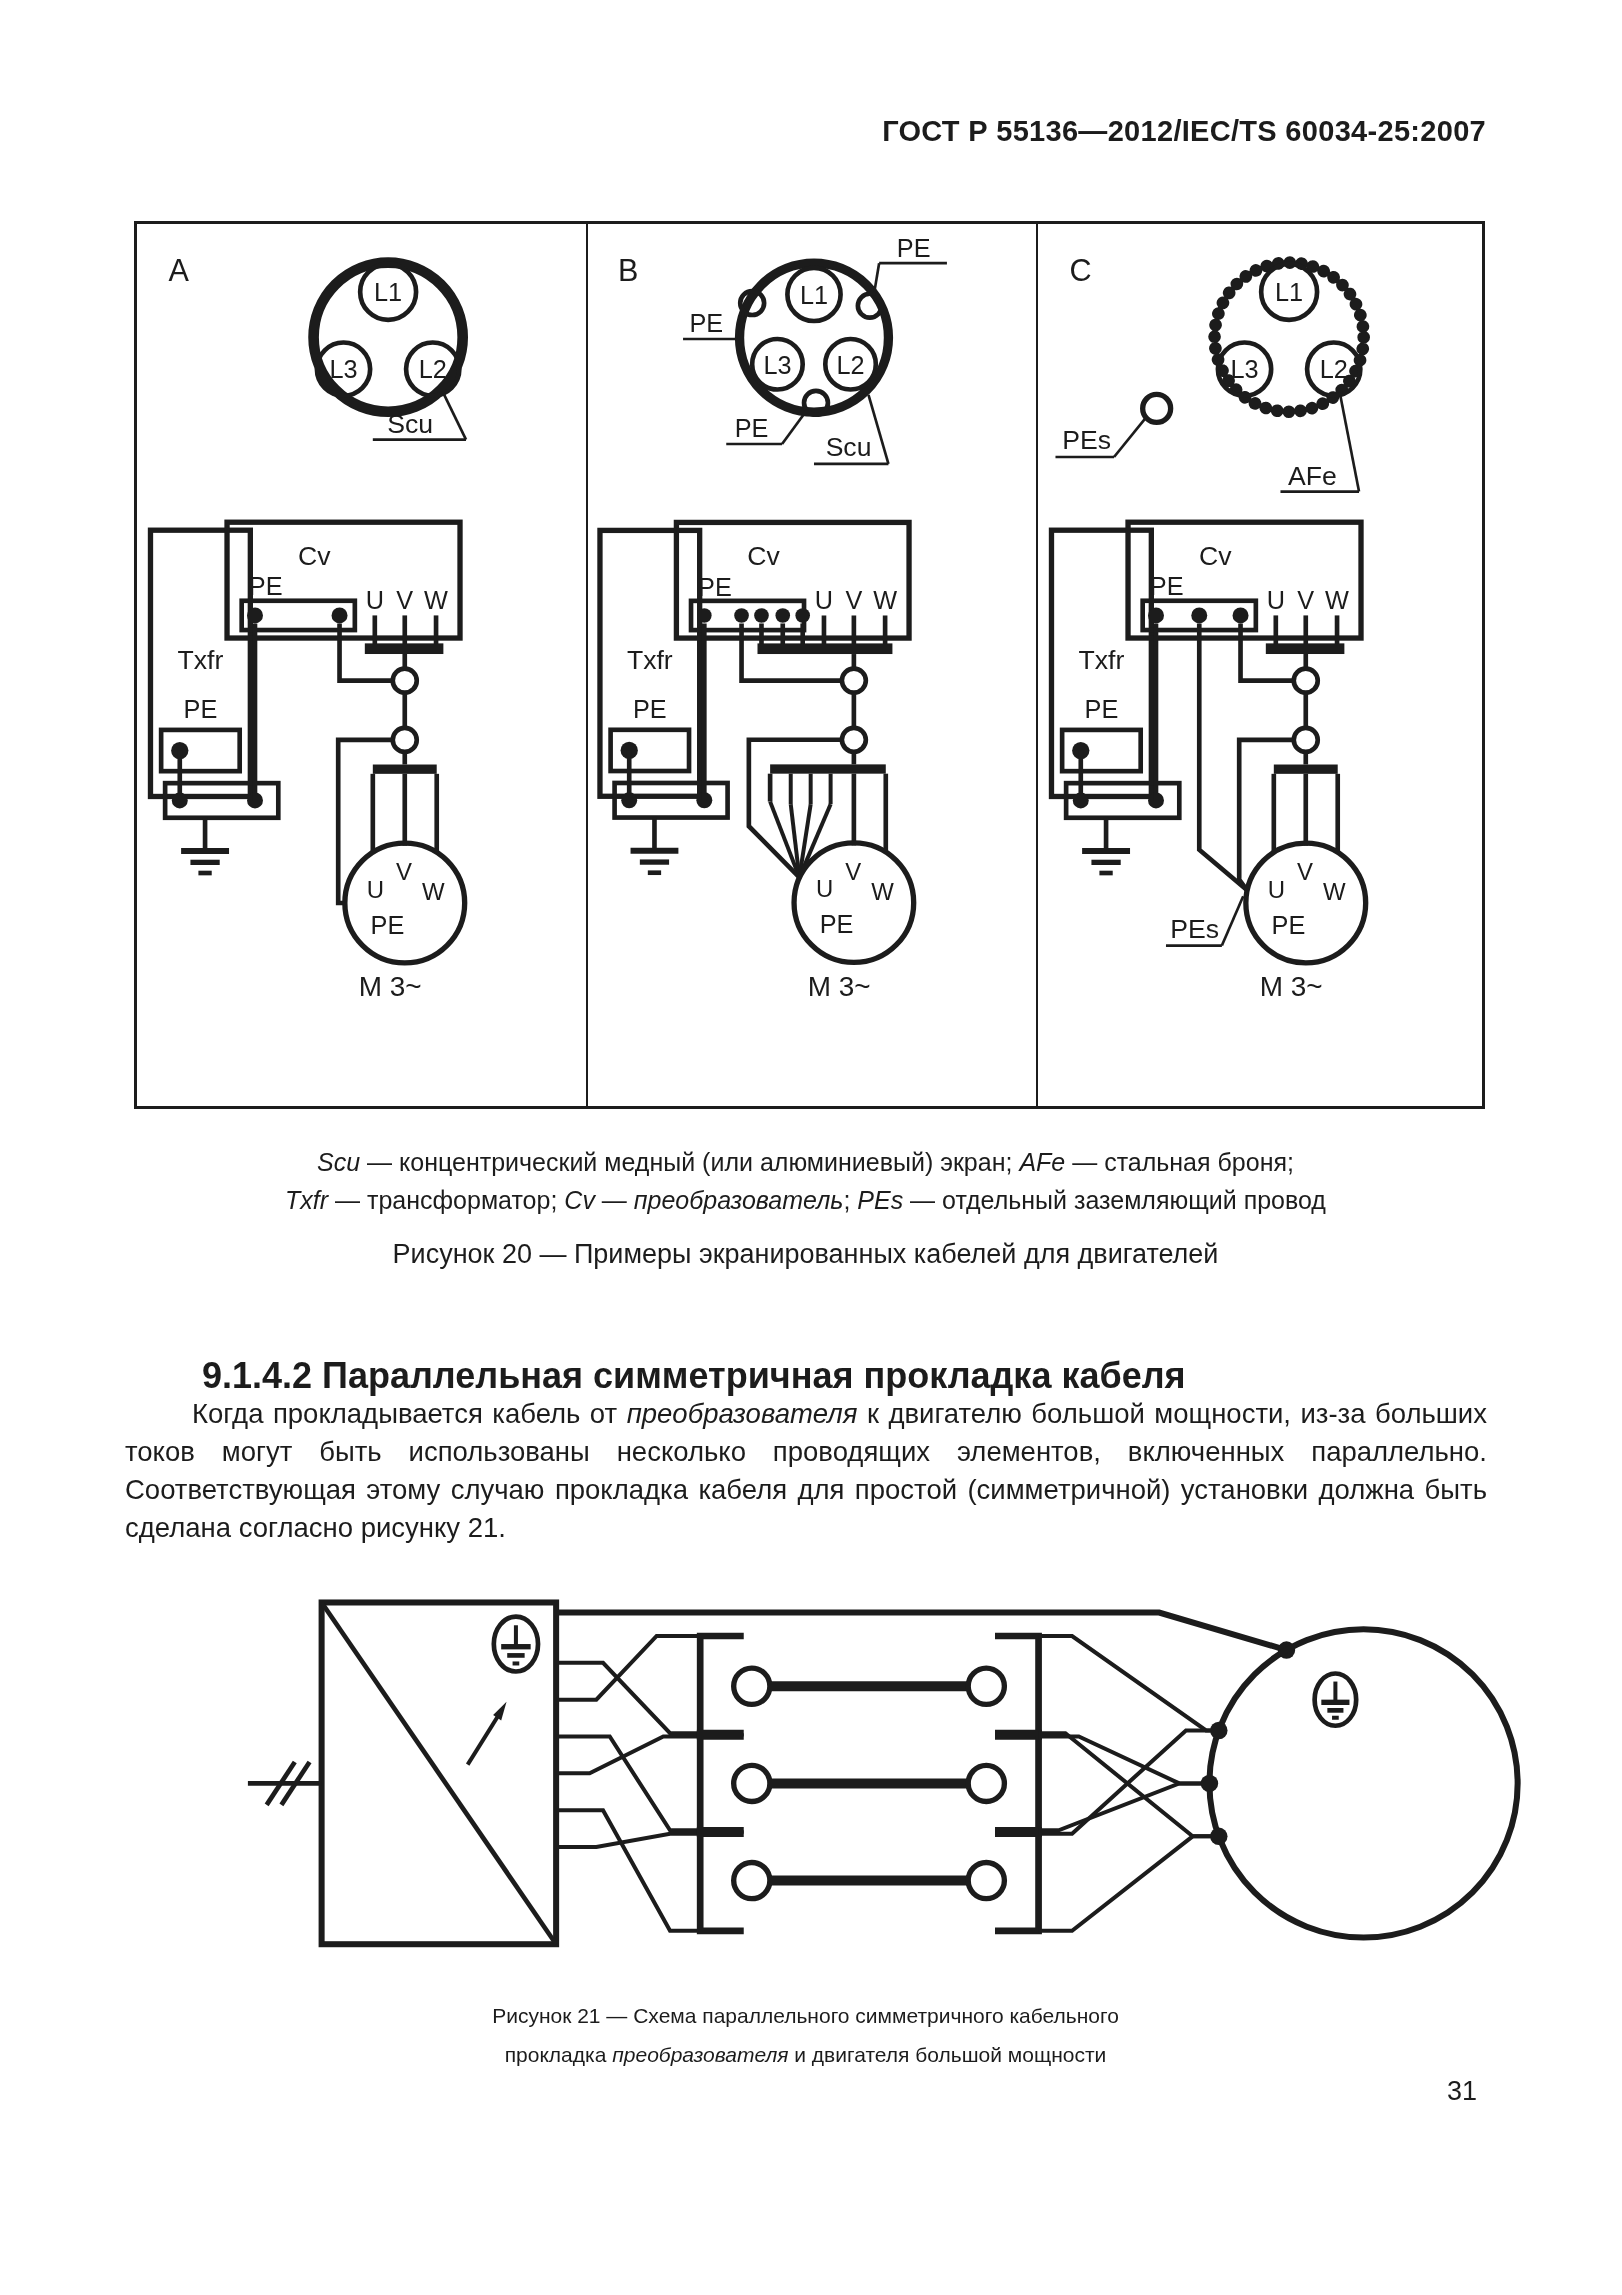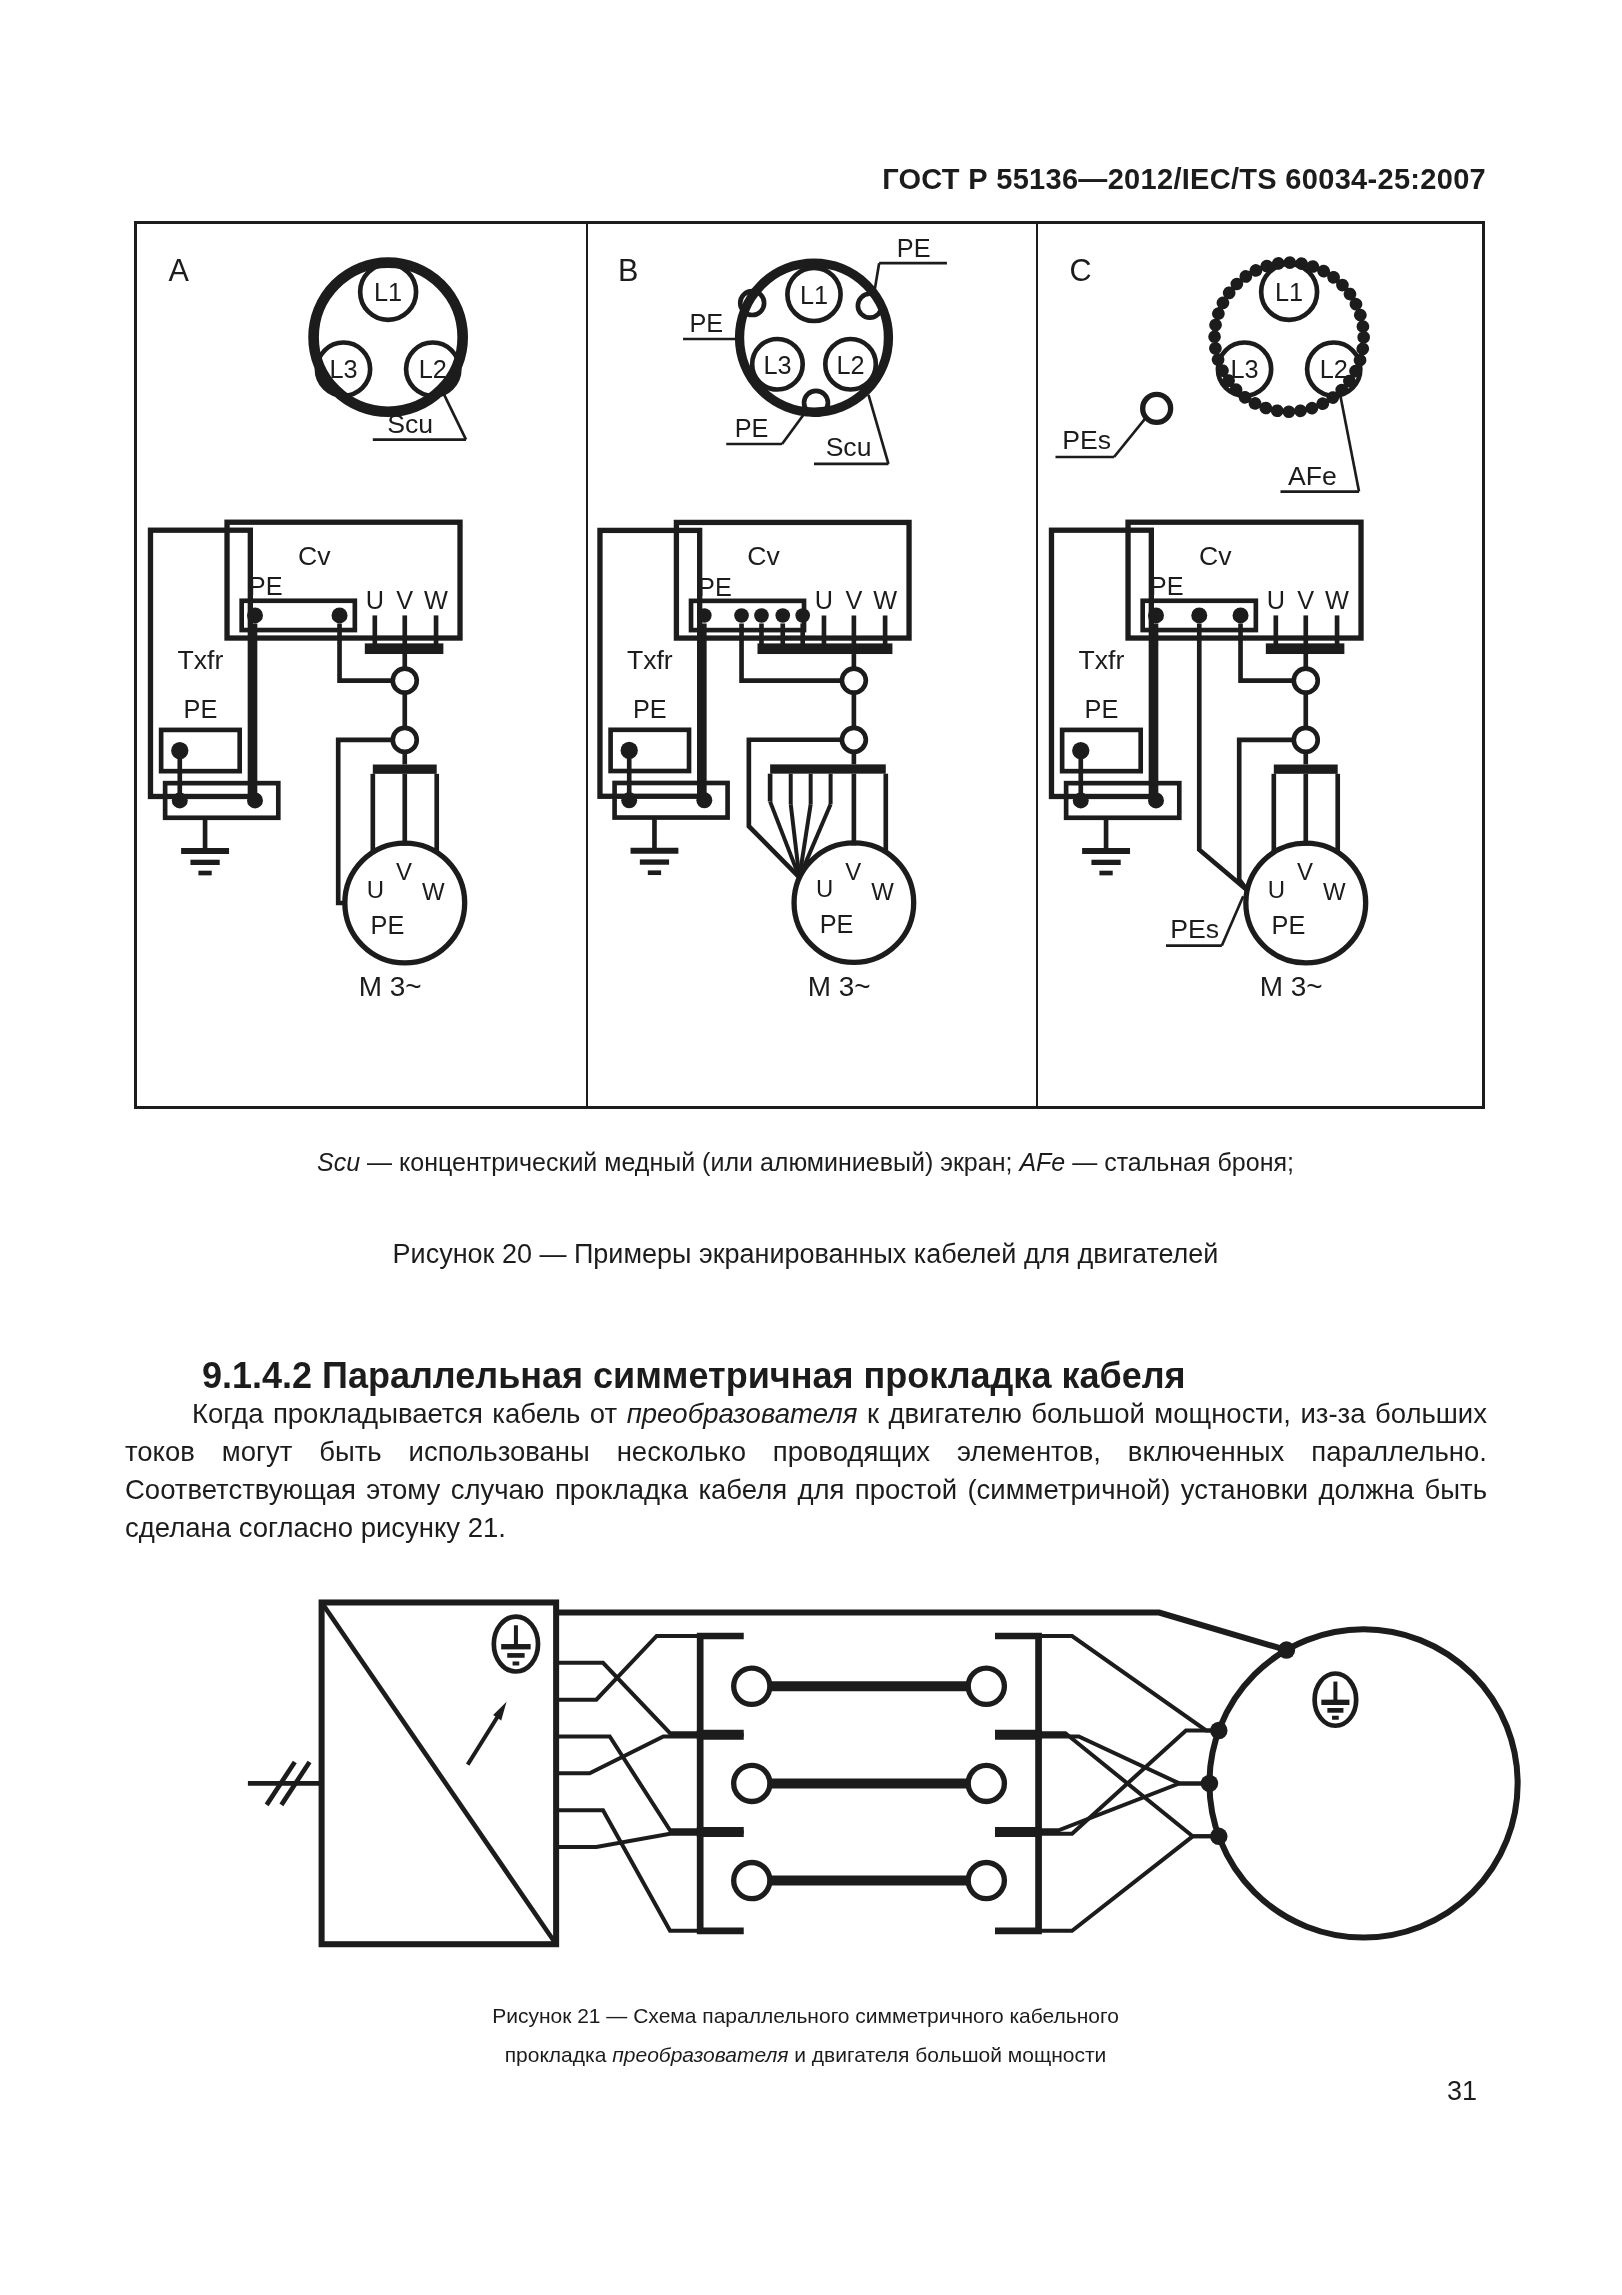--- a/index.html
+++ b/index.html
@@ -21,21 +21,21 @@
   .fig21-caption{top:1996px;font-size:21px;line-height:39px;}
   .page-num{right:146px;top:2076px;font-size:27px;}
   .it{font-style:italic;}
   svg{overflow:visible;}
   svg text{font-family:"Liberation Sans",sans-serif;fill:#1c1c1c;}
   .ln{stroke:#1c1c1c;fill:none;}
 </style>
 </head>
 <body>
 
-<div class="abs hdr" style="right:137px;top:115px;margin-top:48px;">ГОСТ Р 55136—2012/IEC/TS 60034-25:2007</div>
+<div class="abs hdr" style="right:137px;top:115px;">ГОСТ Р 55136—2012/IEC/TS 60034-25:2007</div>
 
 <div class="abs fig-box">
 
   <div class="panel panel-a">
     <svg viewBox="0 0 670 1325">
       <text x="45" y="85" font-size="46">A</text>
 
       <g>
         <circle class="ln" cx="375" cy="170" r="112" stroke-width="16"></circle>
         <circle class="ln" cx="375" cy="102" r="42" stroke-width="7"></circle>
@@ -302,20 +302,21 @@
         <text x="443" y="1016" font-size="36" text-anchor="middle">W</text>
         <text x="374" y="1066" font-size="38" text-anchor="middle">PE</text>
         <text x="378" y="1160" font-size="42" text-anchor="middle">M 3~</text>
       </g>
     </svg>
   </div>
 </div>
 
 <div class="abs center-col legend">
   <div><span class="it">Scu</span><span> — концентрический медный (или алюминиевый) экран; </span><span class="it">AFe</span><span> — стальная броня;</span></div>
+  <div><span class="it">Txfr</span><span> — трансформатор; </span><span class="it">Cv</span><span> — </span><span class="it">преобразователь</span><span>; </span><span class="it">PEs</span><span> — отдельный заземляющий провод</span></div>
 </div>
 
 <div class="abs center-col fig20-title">
   <div>Рисунок 20 — Примеры экранированных кабелей для двигателей</div>
 </div>
 
 <div class="abs section-heading">9.1.4.2 Параллельная симметричная прокладка кабеля</div>
 <div class="abs paragraph"><span>Когда прокладывается кабель от </span><span class="it">преобразователя</span><span> к двигателю большой мощности, из-за больших токов могут быть использованы несколько проводящих элементов, включенных параллельно. Соответствующая этому случаю прокладка кабеля для простой (симметричной) установки должна быть сделана согласно рисунку 21.</span></div>
 
 <div class="abs fig21-wrap">

